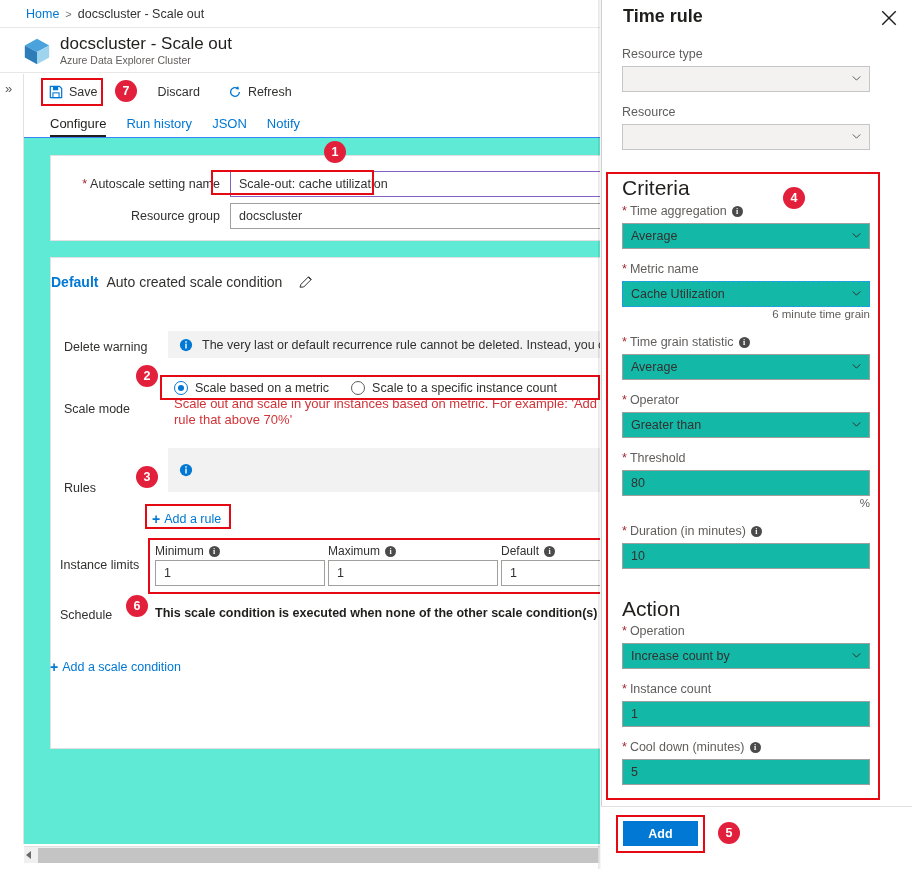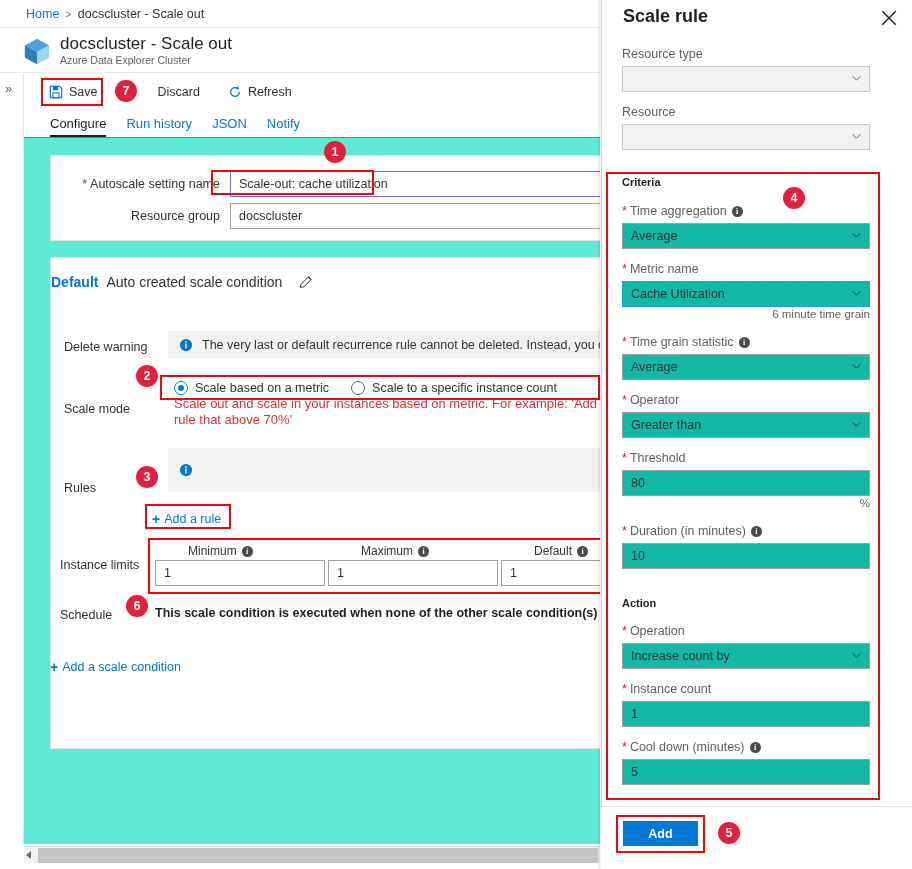--- a/index.html
+++ b/index.html
@@ -179,21 +179,21 @@
   .linkbtn {
     position: absolute;
     font-size: 12.5px; color: #0078d4;
     display: flex; align-items: center; cursor: pointer;
   }
   .linkbtn .plus { font-weight: bold; margin-right: 4px; font-size: 14px; }
 
   .limitcol { position: absolute; }
   .limitcol .cap {
     font-size: 12px; color: #323130; margin-bottom: 2px;
-    display: flex; align-items: center; margin-left: 33px;
+    display: flex; align-items: center;
   }
   .infodot {
     display: inline-block; width: 11px; height: 11px;
     border-radius: 50%; background: #4a4a4a; color: #fff;
     font-size: 8px; line-height: 11px; text-align: center;
     margin-left: 5px; font-weight: bold;
     font-family: "Liberation Serif", serif;
   }
   .limitcol input {
     width: 100%; height: 26px;
@@ -281,21 +281,21 @@
     position: absolute; right: 8px; top: 9px;
     width: 9px; height: 5px;
   }
   .bselect.focused { border: 1px dashed #2196f3; }
   .bsuffix {
     position: absolute; right: 0; top: 0;
     font-size: 11.5px; color: #605e5c;
   }
   .sectionhead {
     position: absolute; left: 20px;
-    font-size: 11px; color: #201f1e; font-weight: bold;
+    font-size: 21px; color: #201f1e;
   }
 
   .addbtn {
     position: absolute; left: 622px; top: 820px;
     width: 77px; height: 27px;
     background: #0078d4; color: #fff;
     font-size: 12.5px; font-weight: bold;
     display: flex; align-items: center; justify-content: center;
     border: 1px solid #fff; cursor: pointer;
   }
@@ -475,21 +475,21 @@
   <div class="hl" style="left:211px; top:170px; width:163px; height:25px;"></div>
   <div class="hl" style="left:160px; top:375px; width:440px; height:25px;"></div>
 
   <div class="hscroll">
     <span class="arrow"></span>
     <div class="thumb"></div>
   </div>
 
   <div class="blade-shadow"></div>
   <div class="blade">
-    <div class="blade-title">Scale rule</div>
+    <div class="blade-title">Time rule</div>
     <svg class="blade-close" viewBox="0 0 16 16">
       <line x1="2" y1="2" x2="14" y2="14" stroke="#201f1e" stroke-width="1.3"></line>
       <line x1="14" y1="2" x2="2" y2="14" stroke="#201f1e" stroke-width="1.3"></line>
     </svg>
 
     <div class="bfield" style="top:46px;">
       <div class="blabel">Resource type</div>
       <div class="bselect disabled">
         <span></span>
         <svg class="chev" viewBox="0 0 10 6">

